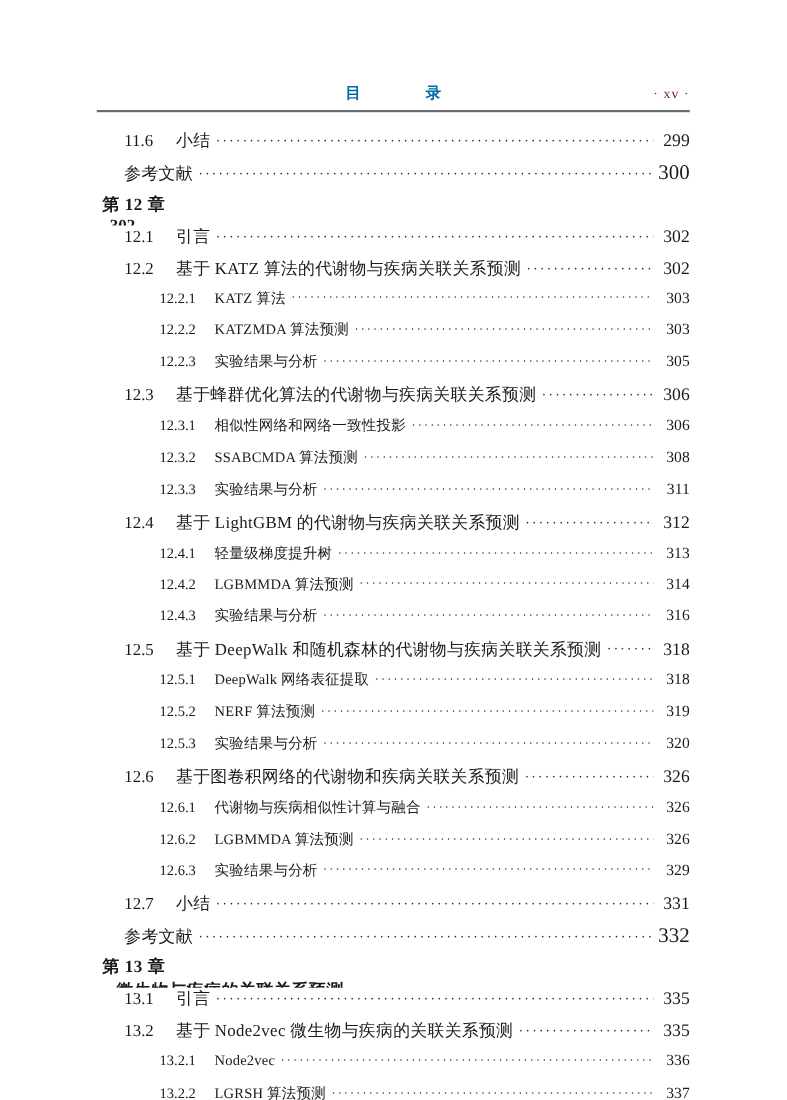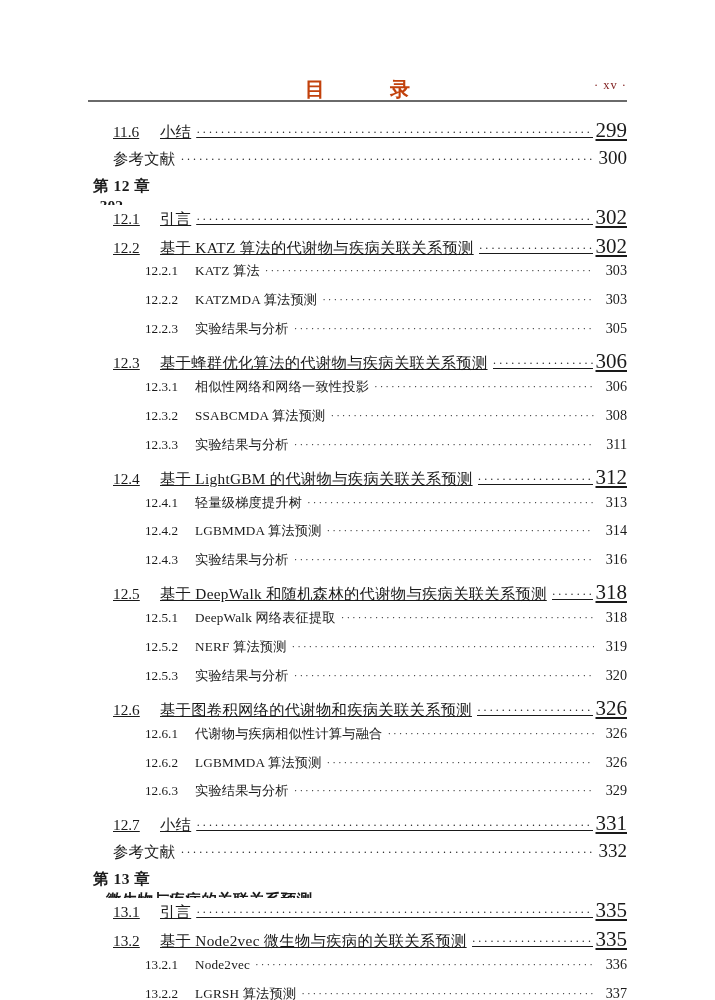--- a/index.html
+++ b/index.html
@@ -30,25 +30,25 @@
     top: 76px;
     width: 539px;
     height: 24px;
   }
   .header-title {
     position: absolute;
     left: 0;
     top: 0;
     width: 539px;
     text-align: center;
-    font-size: 20px;
+    font-size: 14px;
     letter-spacing: 9px;
     text-indent: 9px;
     font-weight: 600;
-    color: #c2410c;
+    color: #0369a1;
     white-space: pre;
   }
   .header-folio {
     position: absolute;
     right: 0;
     top: 2px;
     font-size: 12.5px;
     letter-spacing: 1px;
     color: #7f1d1d;
     white-space: pre;
@@ -124,31 +124,30 @@
   }
   .lv-chapter .page-no {
     font-weight: bold;
     font-size: 15.5px;
   }
 
   
   .lv2 {
     font-size: 15.3px;
     padding-left: 25px;
-    text-decoration: underline;
   }
   .lv2 .num {
     min-width: 34px;
   }
   .lv2 .title {
     padding-left: 13px;
     letter-spacing: 0.3px;
   }
   .lv2 .page-no {
-    font-size: 21px;
+    font-size: 16px;
   }
 
   
   .lv2-plain {
     font-size: 15.3px;
     padding-left: 25px;
   }
   .lv2-plain .title {
     padding-left: 0;
     letter-spacing: 0.3px;

